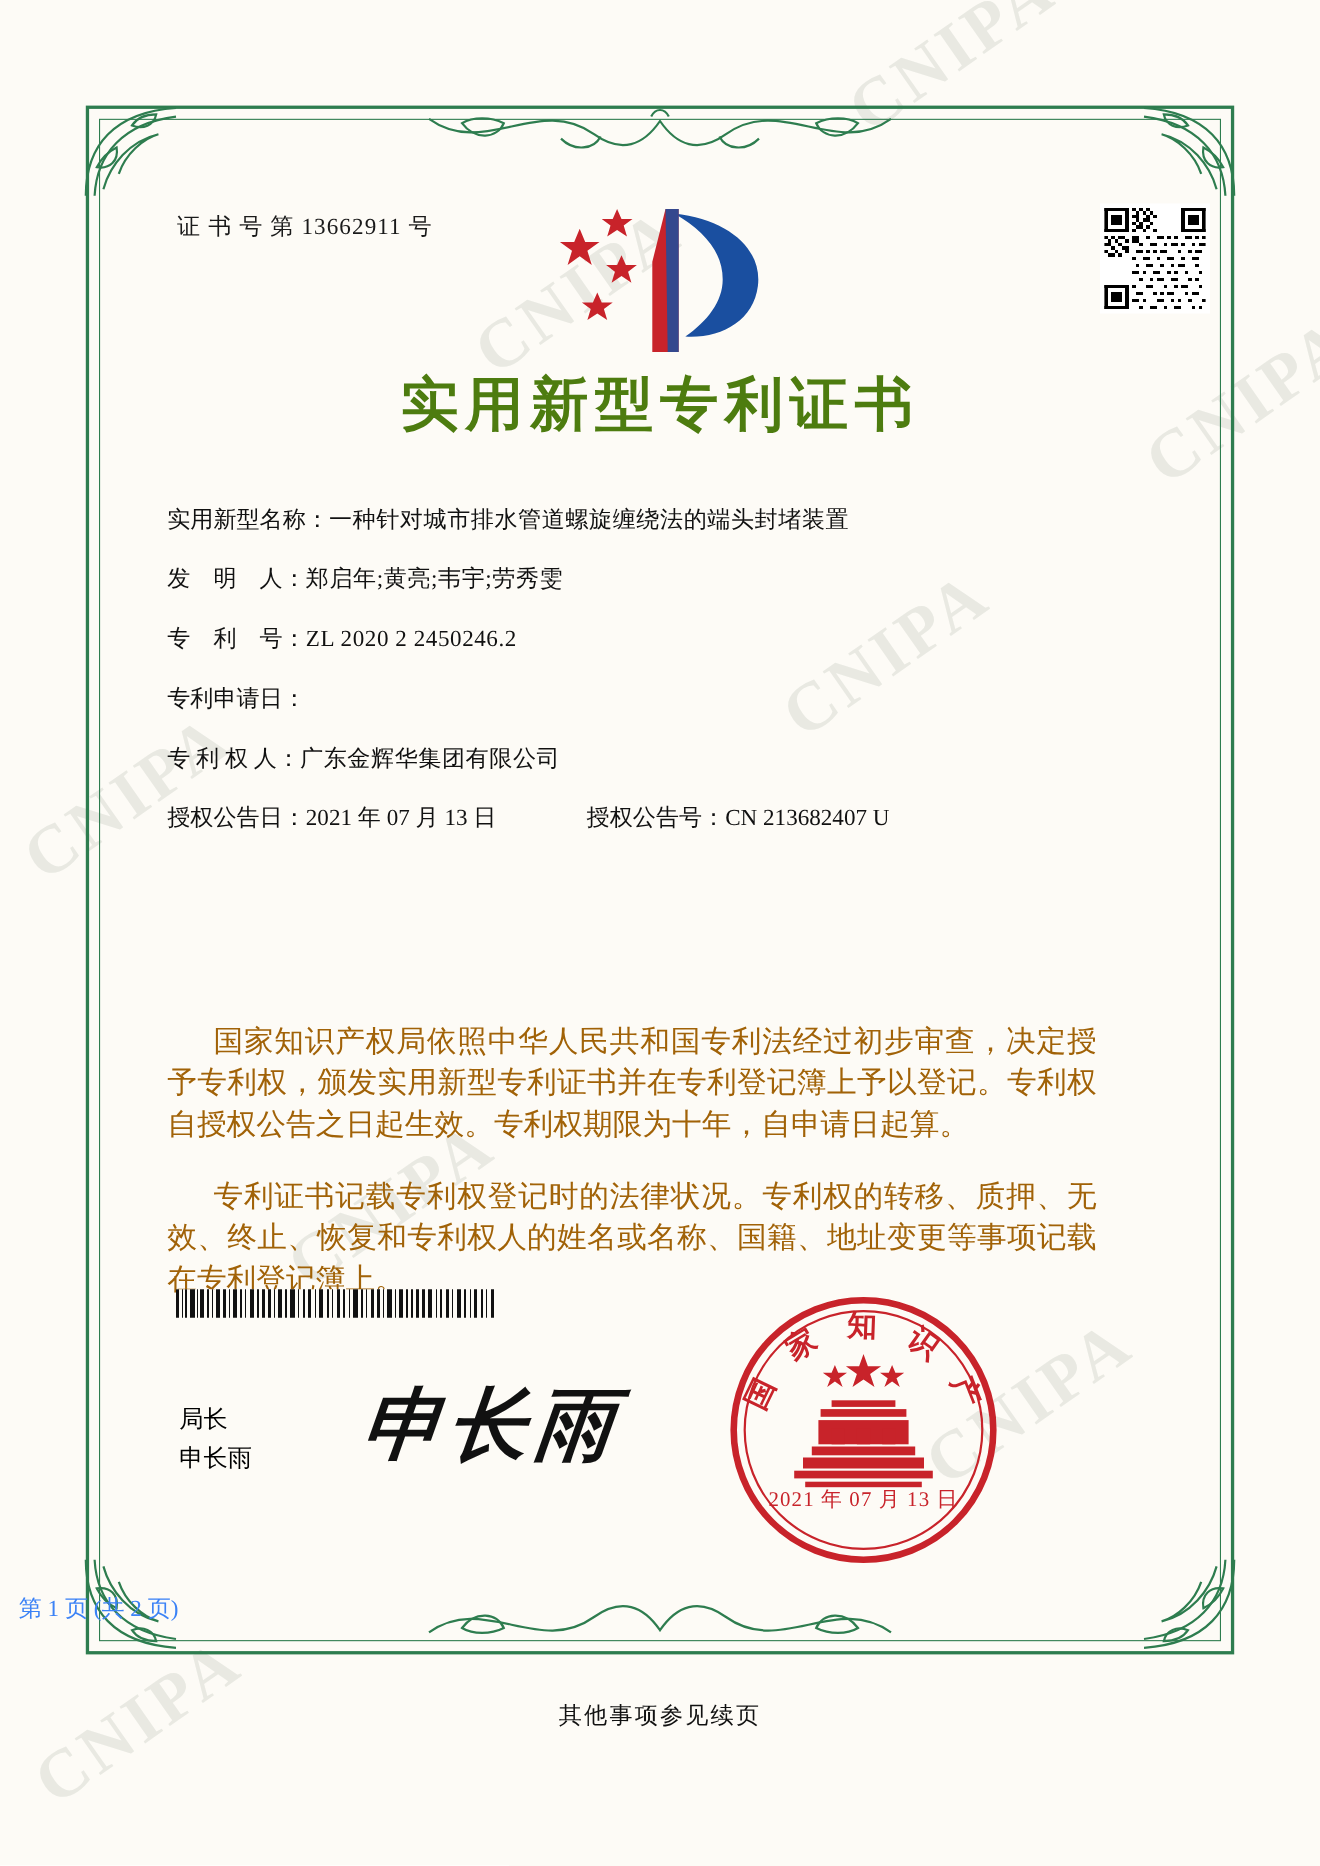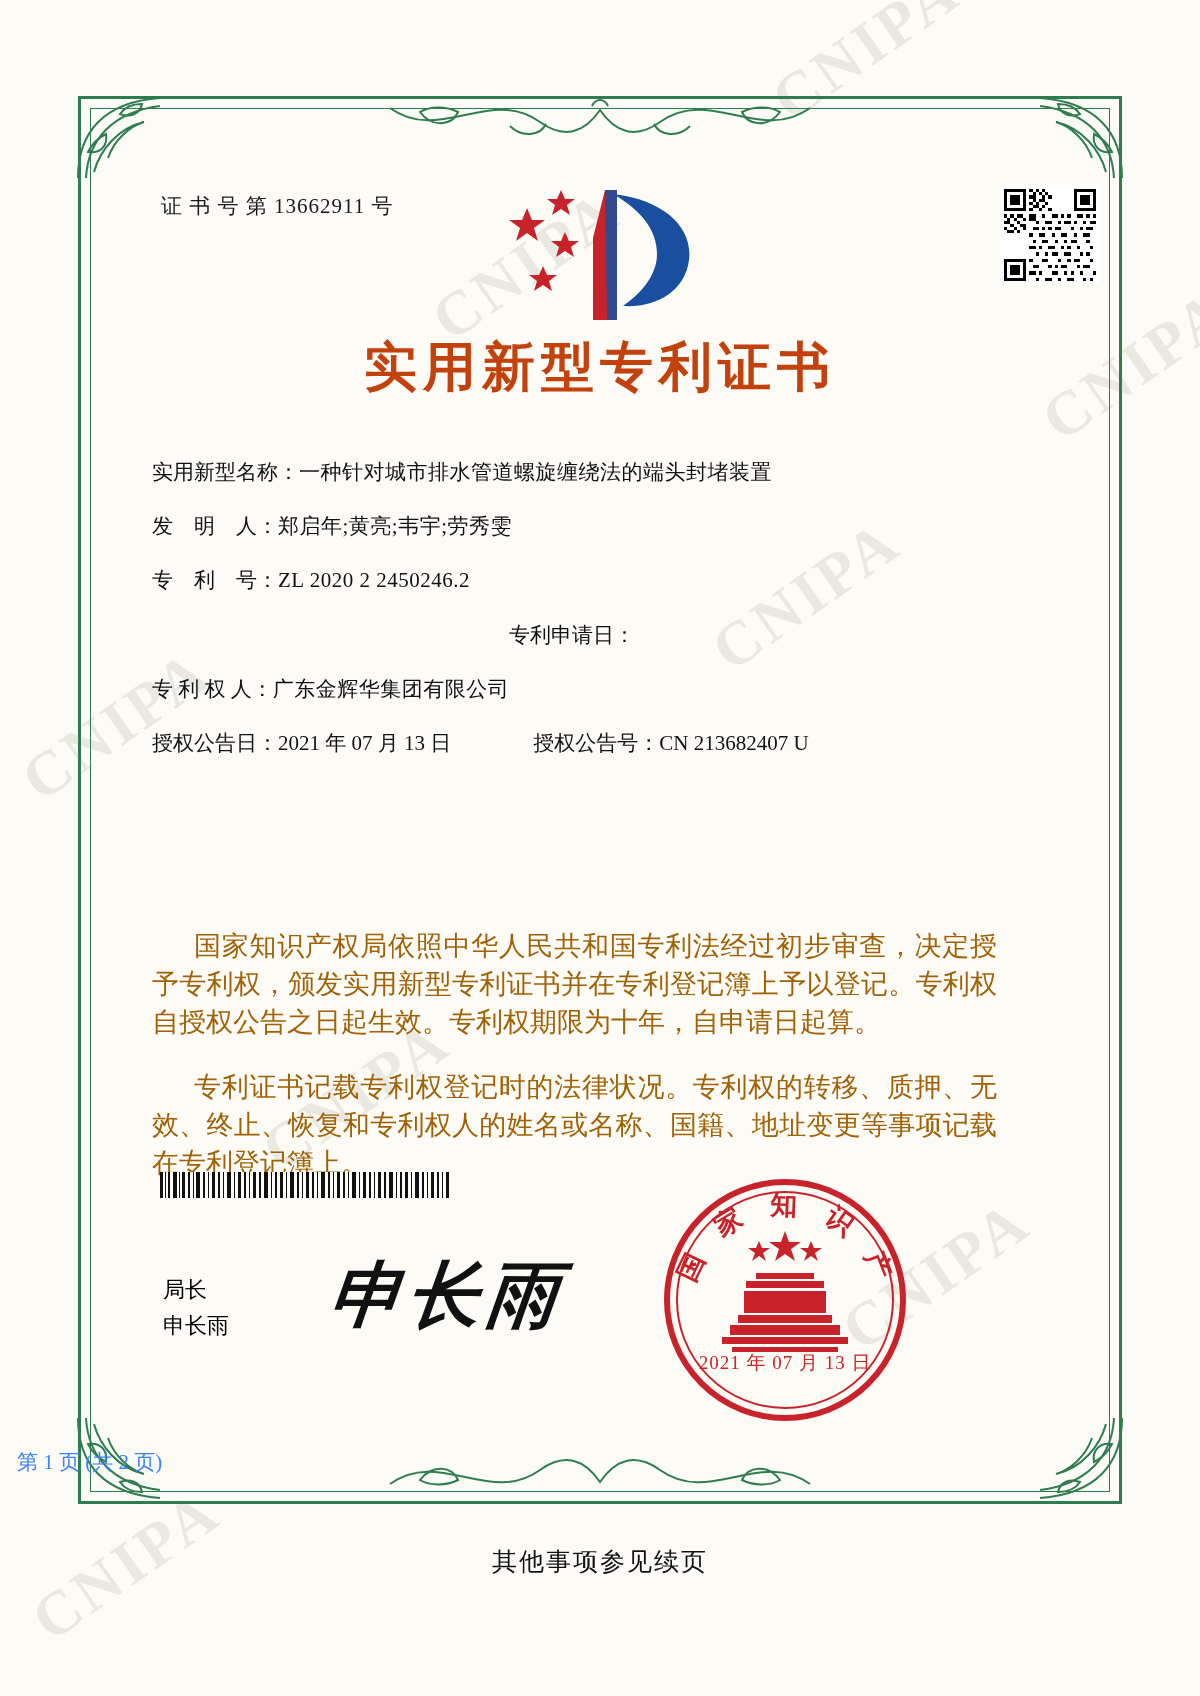--- a/index.html
+++ b/index.html
@@ -116,38 +116,37 @@
   }
   .title {
     position: absolute;
     left: 0;
     right: 0;
     top: 332px;
     text-align: center;
     font-size: 53px;
     font-weight: bold;
     letter-spacing: 6px;
-    color: #c2410c;
+    color: #4d7c0f;
     font-family: "Liberation Serif", "DejaVu Serif", serif;
   }
 
   .fields {
     position: absolute;
     left: 152px;
     top: 460px;
     width: 840px;
     font-size: 21px;
     color: #111;
     line-height: 1.2;
   }
   .field-row {
     display: flex;
     margin-bottom: 29px;
     align-items: flex-start;
-    justify-content: center;
   }
   .f-label {
     white-space: pre;
     flex: 0 0 auto;
   }
   .f-value {
     flex: 1 1 auto;
     letter-spacing: 0.5px;
   }
   .f-value .indent2 { display: block; }
@@ -226,21 +225,21 @@
     text-align: left;
     font-size: 21px;
     color: #3b82f6;
   }
   .footer-note {
     position: absolute;
     left: 0;
     right: 0;
     top: 1545px;
     text-align: center;
-    font-size: 25px;
+    font-size: 21px;
     color: #111;
     letter-spacing: 2px;
   }
 </style>
 </head>
 <body>
 
 <div class="page">
 
   <div class="watermark wm1">CNIPA</div>

